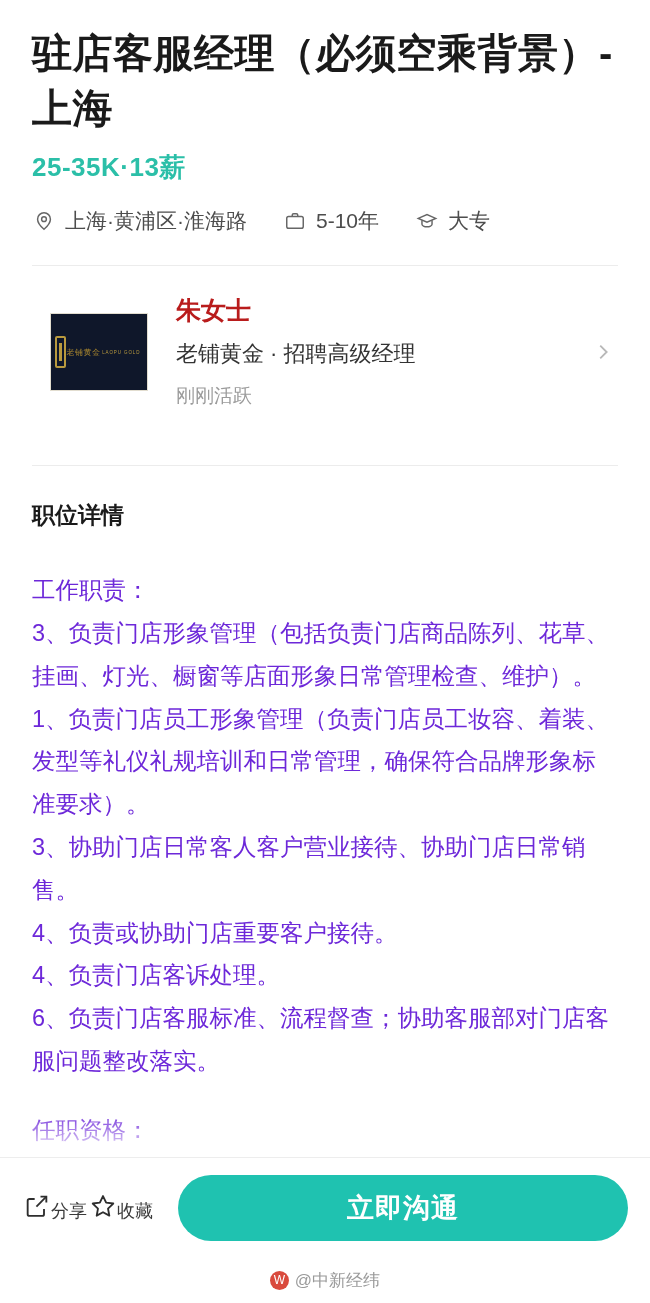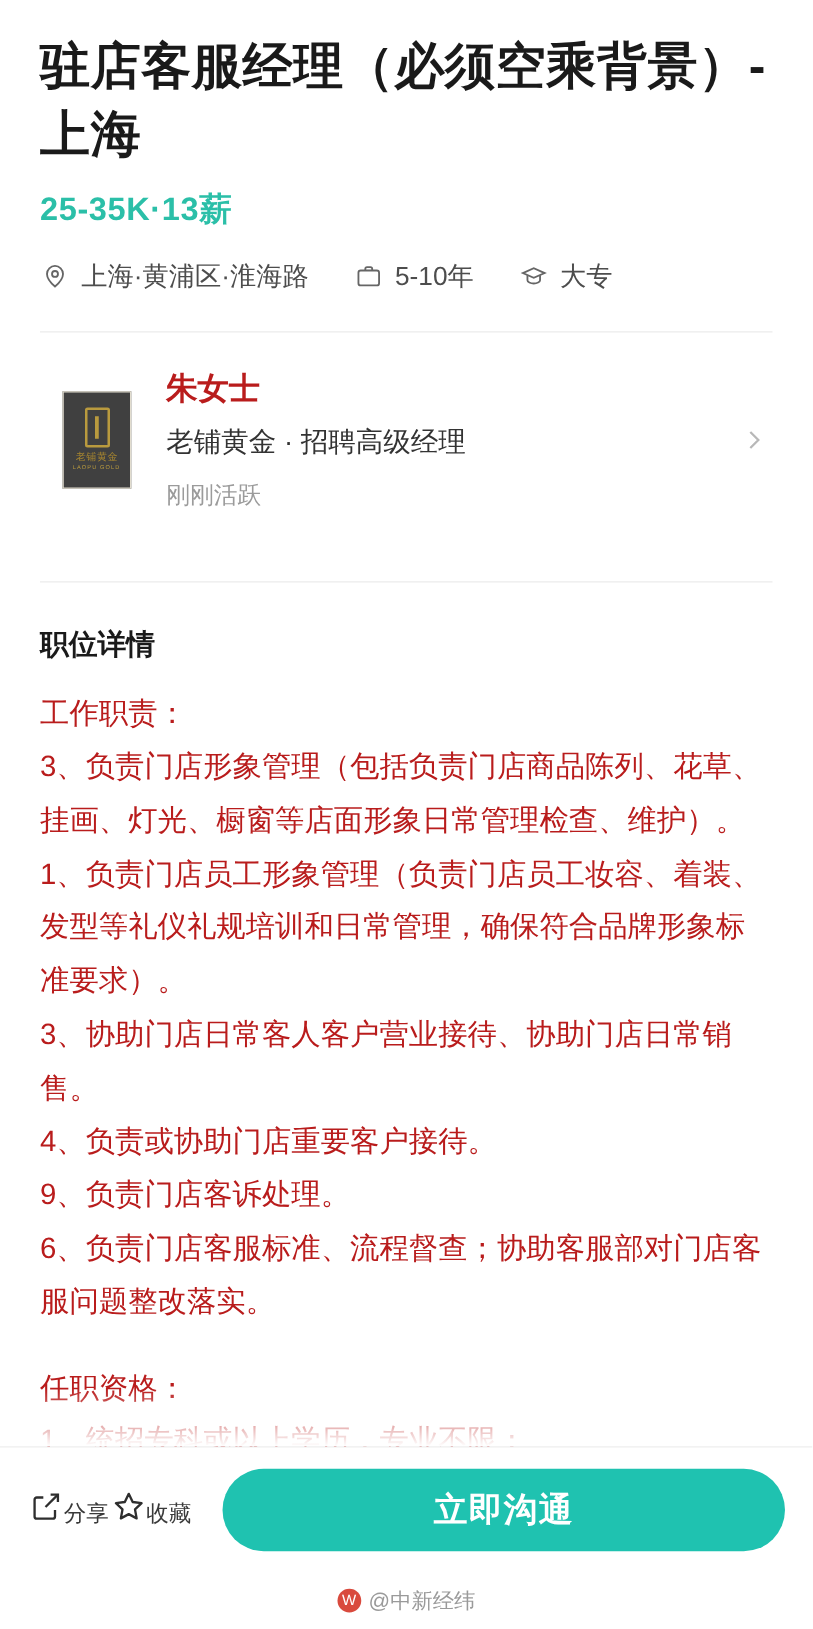--- a/index.html
+++ b/index.html
@@ -66,29 +66,29 @@
     height: 1px;
     background: #ececec;
   }
   .recruiter {
     display: flex;
     align-items: center;
     padding: 28px 0 26px 0;
     position: relative;
   }
   .logo-box {
-    width: 55px;
+    width: 98px;
     height: 78px;
     flex: none;
     border: 1px solid #e2ddcf;
-    background: #404040;
+    background: #0f172a;
     margin-left: 18px;
     margin-right: 28px;
     display: flex;
-    flex-direction: column;
+    flex-direction: row;
     align-items: center;
     justify-content: center;
     padding: 6px 4px;
   }
   .logo-mark {
     width: 20px;
     height: 32px;
     border: 2px solid #b99a3e;
     border-radius: 2px;
     position: relative;
@@ -141,24 +141,24 @@
     margin-right: 4px;
     color: #b8b8b8;
   }
   .section-title {
     margin-top: 34px;
     font-size: 23px;
     font-weight: bold;
     color: #1a1a1a;
   }
   .detail-body {
-    margin-top: 18px;
+    margin-top: 38px;
     font-size: 23.5px;
     line-height: 1.82;
-    color: #b91c1c;
+    color: #6d28d9;
   }
   .detail-body p { margin: 0; }
   .detail-body p.gap { margin-top: 26px; }
   .fade-bottom {
     position: absolute;
     left: 0;
     right: 0;
     bottom: 0;
     height: 46px;
     background: linear-gradient(to bottom, rgba(255,255,255,0), #ffffff);
@@ -295,21 +295,21 @@
     <div class="divider"></div>
 
     <h2 class="section-title">职位详情</h2>
 
     <div class="detail-body">
       <p>工作职责：</p>
       <p>3、负责门店形象管理（包括负责门店商品陈列、花草、挂画、灯光、橱窗等店面形象日常管理检查、维护）。</p>
       <p>1、负责门店员工形象管理（负责门店员工妆容、着装、发型等礼仪礼规培训和日常管理，确保符合品牌形象标准要求）。</p>
       <p>3、协助门店日常客人客户营业接待、协助门店日常销售。</p>
       <p>4、负责或协助门店重要客户接待。</p>
-      <p>9、负责门店客诉处理。</p>
+      <p>4、负责门店客诉处理。</p>
       <p>6、负责门店客服标准、流程督查；协助客服部对门店客服问题整改落实。</p>
       <p class="gap">任职资格：</p>
       <p>1、统招专科或以上学历，专业不限；</p>
     </div>
 
     <div class="fade-bottom"></div>
   </div>
 
   <div class="bottom-bar">
 

